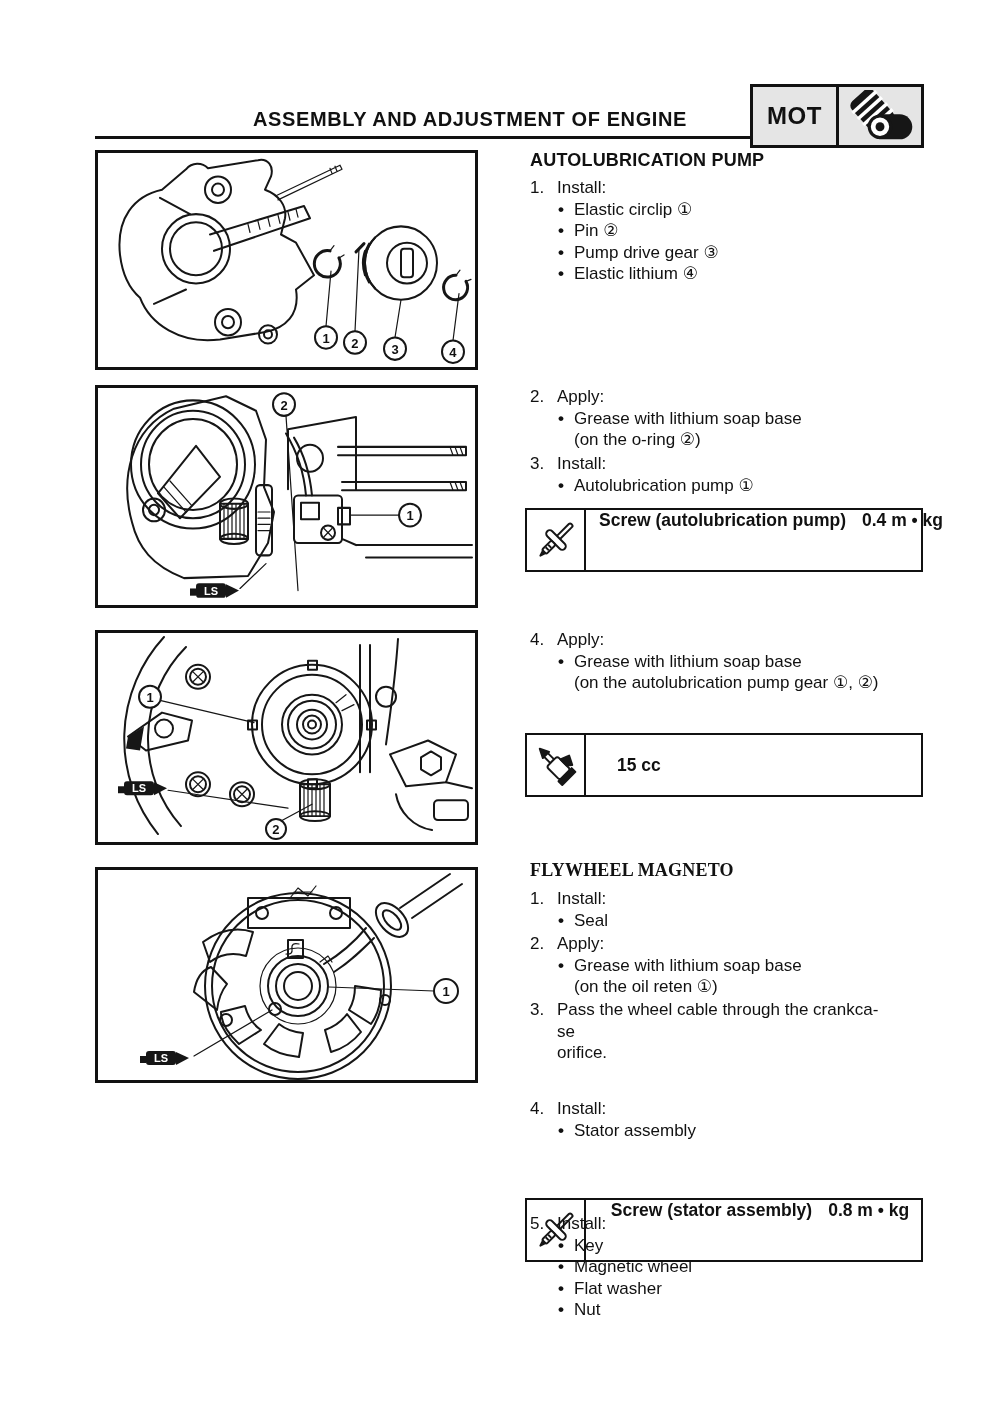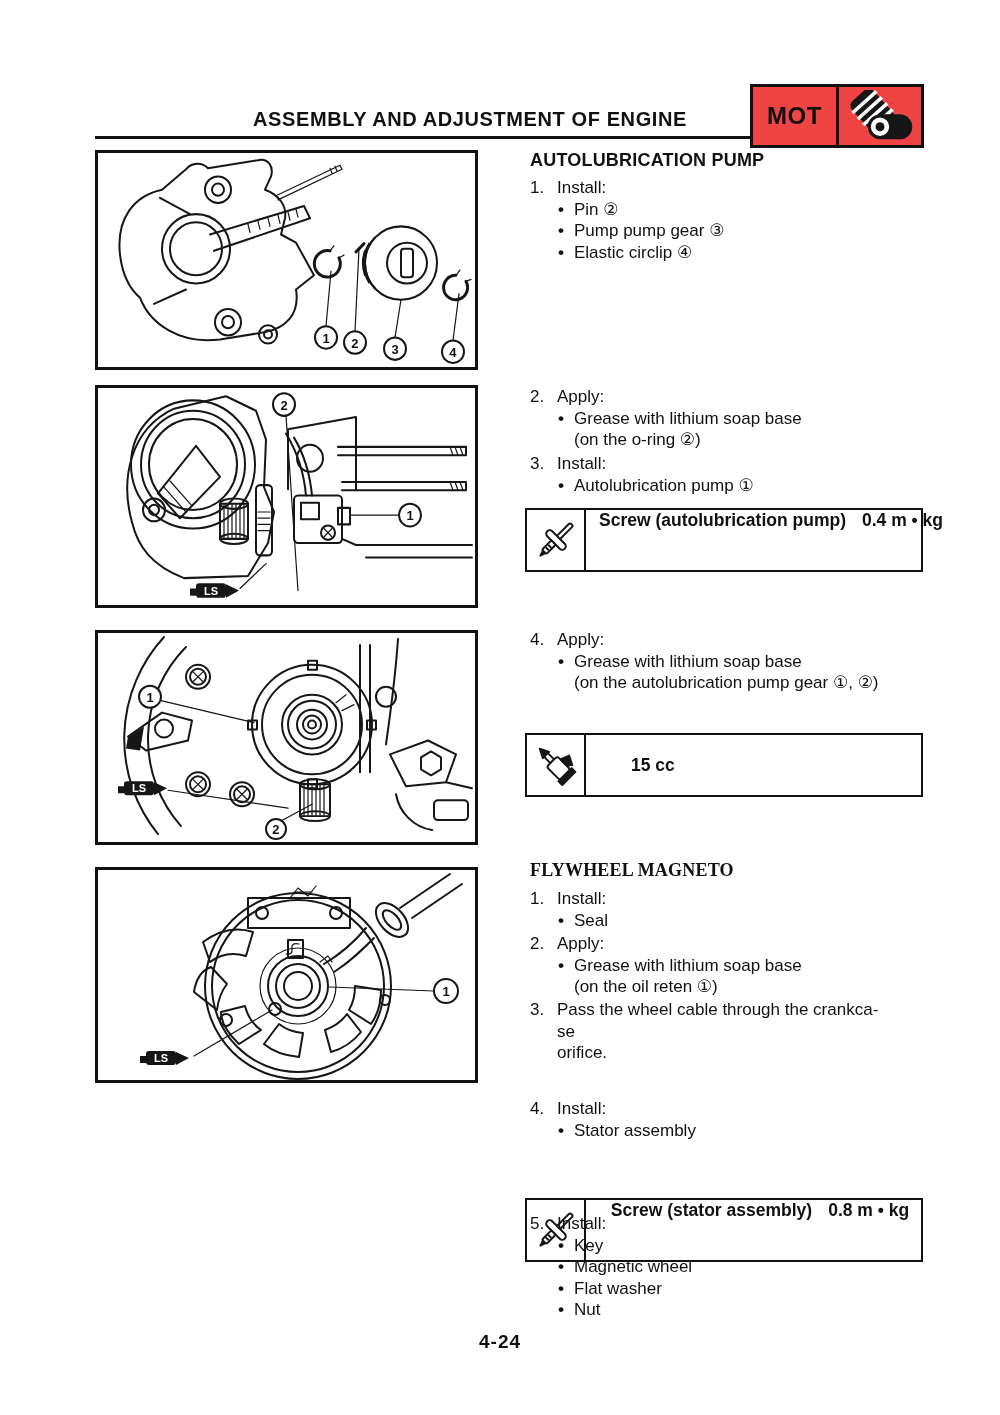--- a/index.html
+++ b/index.html
@@ -8,21 +8,21 @@
     font-family:"Liberation Sans","DejaVu Sans",sans-serif;color:#111;
     margin:0 auto;overflow:hidden;
   }
   .title{
     position:absolute;left:130px;top:108px;width:680px;text-align:center;
     font-size:20px;font-weight:bold;letter-spacing:0.6px;white-space:nowrap;
   }
   .title-rule{position:absolute;left:95px;top:136px;width:658px;height:3px;background:#111;}
   .badge{
     position:absolute;left:750px;top:84px;width:168px;height:58px;
-    border:3px solid #111;display:flex;background:#ef4444;
+    border:3px solid #111;display:flex;background:#e5e5e5;
   }
   .badge-label{
     width:83px;border-right:3px solid #111;display:flex;align-items:center;justify-content:center;
     font-size:24px;font-weight:bold;letter-spacing:0.5px;
   }
   .badge-iconcell{flex:1;display:flex;align-items:center;justify-content:center;}
   .figure{
     position:absolute;left:95px;width:383px;border:3px solid #111;background:#fff;box-sizing:border-box;
   }
   .figure svg{display:block;width:100%;height:100%;}
@@ -42,21 +42,21 @@
   .bl::before{content:"\2022";width:16px;flex:0 0 16px;font-weight:bold;}
   .cont{padding-left:44px;white-space:nowrap;}
   .wrap-line{padding-left:27px;white-space:nowrap;}
   .spec{
     position:absolute;left:525px;width:394px;height:60px;border:2.5px solid #111;
     display:flex;background:#fff;box-sizing:content-box;
   }
   .spec-icon{width:57px;flex:0 0 57px;border-right:2.5px solid #111;display:flex;align-items:center;justify-content:center;}
   .spec-body{flex:1;display:flex;flex-direction:row;justify-content:center;padding-left:13px;font-weight:bold;font-size:17.5px;line-height:21px;white-space:nowrap;}
   .spec-l2{padding-left:16px;}
-  .cap-body{flex:1;display:flex;align-items:center;padding-left:45px;font-weight:bold;font-size:17.5px;white-space:nowrap;}
+  .cap-body{flex:1;display:flex;align-items:center;padding-left:31px;font-weight:bold;font-size:17.5px;white-space:nowrap;}
   .footer{position:absolute;left:0;right:0;top:1331px;text-align:center;font-size:19px;font-weight:bold;letter-spacing:1px;}
 </style>
 </head>
 <body>
 
 <div class="page">
 
   <div class="title">ASSEMBLY AND ADJUSTMENT OF ENGINE</div>
   <div class="title-rule"></div>
   <div class="badge">
@@ -274,27 +274,30 @@
   </div>
 
   <div class="rc rc-head" style="top:150px;">AUTOLUBRICATION PUMP</div>
 
   <div class="rc" style="top:177px;">
     <div class="step-line">
       <span class="no">1.</span>
       <span>Install:</span>
     </div>
     <div class="bl">
+        <span>Elastic circlip ①</span>
+      </div>
+    <div class="bl">
         <span>Pin ②</span>
       </div>
     <div class="bl">
-        <span>Pump pump gear ③</span>
-      </div>
-    <div class="bl">
-        <span>Elastic circlip ④</span>
+        <span>Pump drive gear ③</span>
+      </div>
+    <div class="bl">
+        <span>Elastic lithium ④</span>
       </div>
   </div>
 
   <div class="rc" style="top:386px;">
     <div class="step-line">
       <span class="no">2.</span>
       <span>Apply:</span>
     </div>
     <div class="bl">
         <span>Grease with lithium soap base</span>
@@ -428,15 +431,14 @@
         <span>Magnetic wheel</span>
       </div>
     <div class="bl">
         <span>Flat washer</span>
       </div>
     <div class="bl">
         <span>Nut</span>
       </div>
   </div>
 
-  <div class="footer">4-24</div>
 
 </div>
 
 </body></html>

